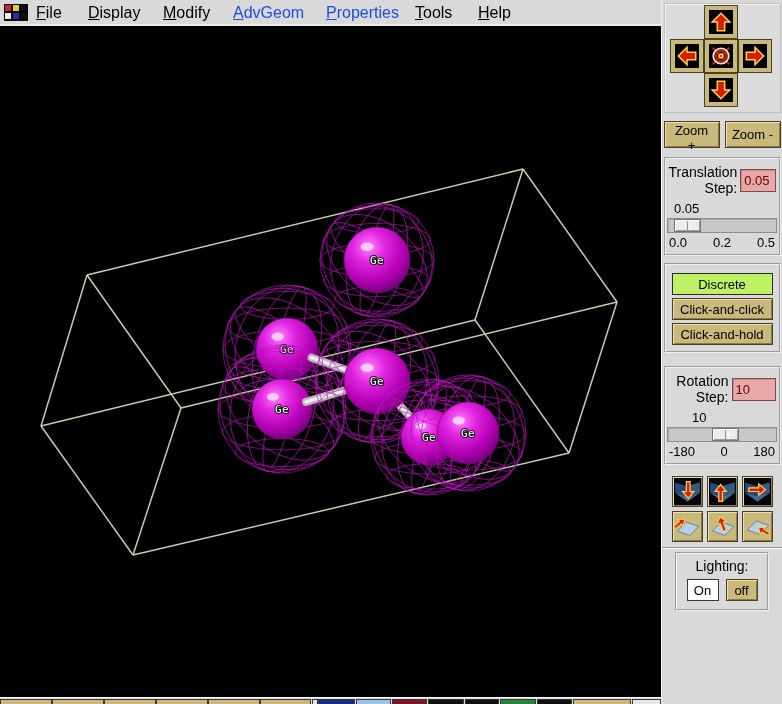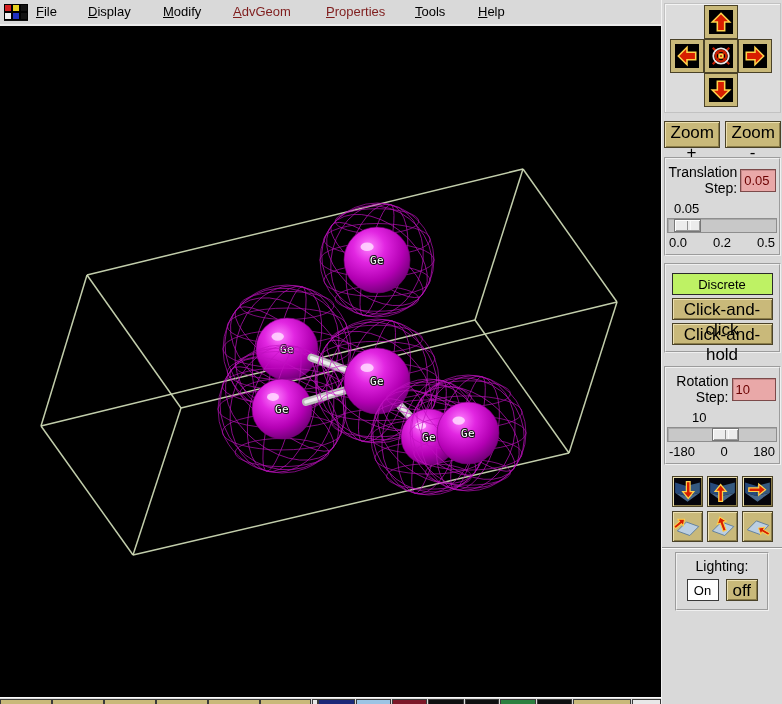--- a/index.html
+++ b/index.html
@@ -7,39 +7,39 @@
        font-family:"Liberation Sans", sans-serif;}
   .app{position:relative;width:782px;height:704px;overflow:hidden;background:#000;}
 
   
   .menubar{position:absolute;left:0;top:0;width:661px;height:26px;background:#d9d9d9;
            border-bottom:1px solid #9a9a9a;box-shadow:inset 0 -2px 0 #ededed;}
   .menu-logo{position:absolute;left:4px;top:4px;width:24px;height:17px;background:#111;
              display:grid;grid-template-columns:8px 8px 1fr;grid-template-rows:8px 8px;}
   .menu-logo i{display:block;border:1px solid #000;}
   .lg-r{background:#d42020;} .lg-y{background:#e8d020;} .lg-w{background:#f0f0f0;} .lg-b{background:#2030c0;}
-  .menu-item{position:absolute;top:4px;font-size:13px;color:#000;cursor:default;}
-  .menu-item.disabled{color:#7f1d1d;}
+  .menu-item{position:absolute;top:4px;font-size:16px;color:#000;cursor:default;}
+  .menu-item.disabled{color:#1d4ed8;}
   .menu-item u{text-decoration:underline;}
 
   
   .canvas{position:absolute;left:0;top:26px;width:661px;height:678px;background:#000;}
   .canvas svg{display:block;}
 
   
   .bottom-strip{position:absolute;left:0;top:697px;width:661px;height:7px;background:#d9d9d9;
                 border-top:1px solid #fafafa;overflow:hidden;}
 
   
   .panel{position:absolute;left:661px;top:0;width:121px;height:704px;background:#d9d9d9;
          border-left:1px solid #f2f2f2;box-sizing:border-box;display:flex;flex-direction:column;
          align-items:center;overflow:hidden;}
   .btn-tan{background:#c9b97a;border:1px solid #4a4228;
            box-shadow:inset 1px 1px 0 #ece0b0, inset -1px -1px 0 #8a7c48;
-           font-family:"Liberation Sans",sans-serif;font-size:17px;color:#000;cursor:default;}
+           font-family:"Liberation Sans",sans-serif;font-size:13px;color:#000;cursor:default;}
   .btn-white{background:#ffffff;border:1px solid #3a3a3a;font-family:"Liberation Sans",sans-serif;
              font-size:13px;color:#000;cursor:default;}
 
   .navpad{margin-top:3px;width:115px;height:108px;position:relative;background:#dcdcdc;
           border:1px solid #c2c2c2;box-shadow:inset 1px 1px 0 #f4f4f4;}
   .nav-btn{position:absolute;width:32px;height:32px;background:#000;padding:1px;
            border:4px solid #c9b97a;box-sizing:border-box;
            box-shadow:0 0 0 1px #4a4228, inset 0 0 0 1px #000;}
   .nav-btn svg{width:100%;height:100%;display:block;}
   .nav-up{left:40px;top:2px;} .nav-left{left:6px;top:36px;} .nav-center{left:40px;top:36px;}

